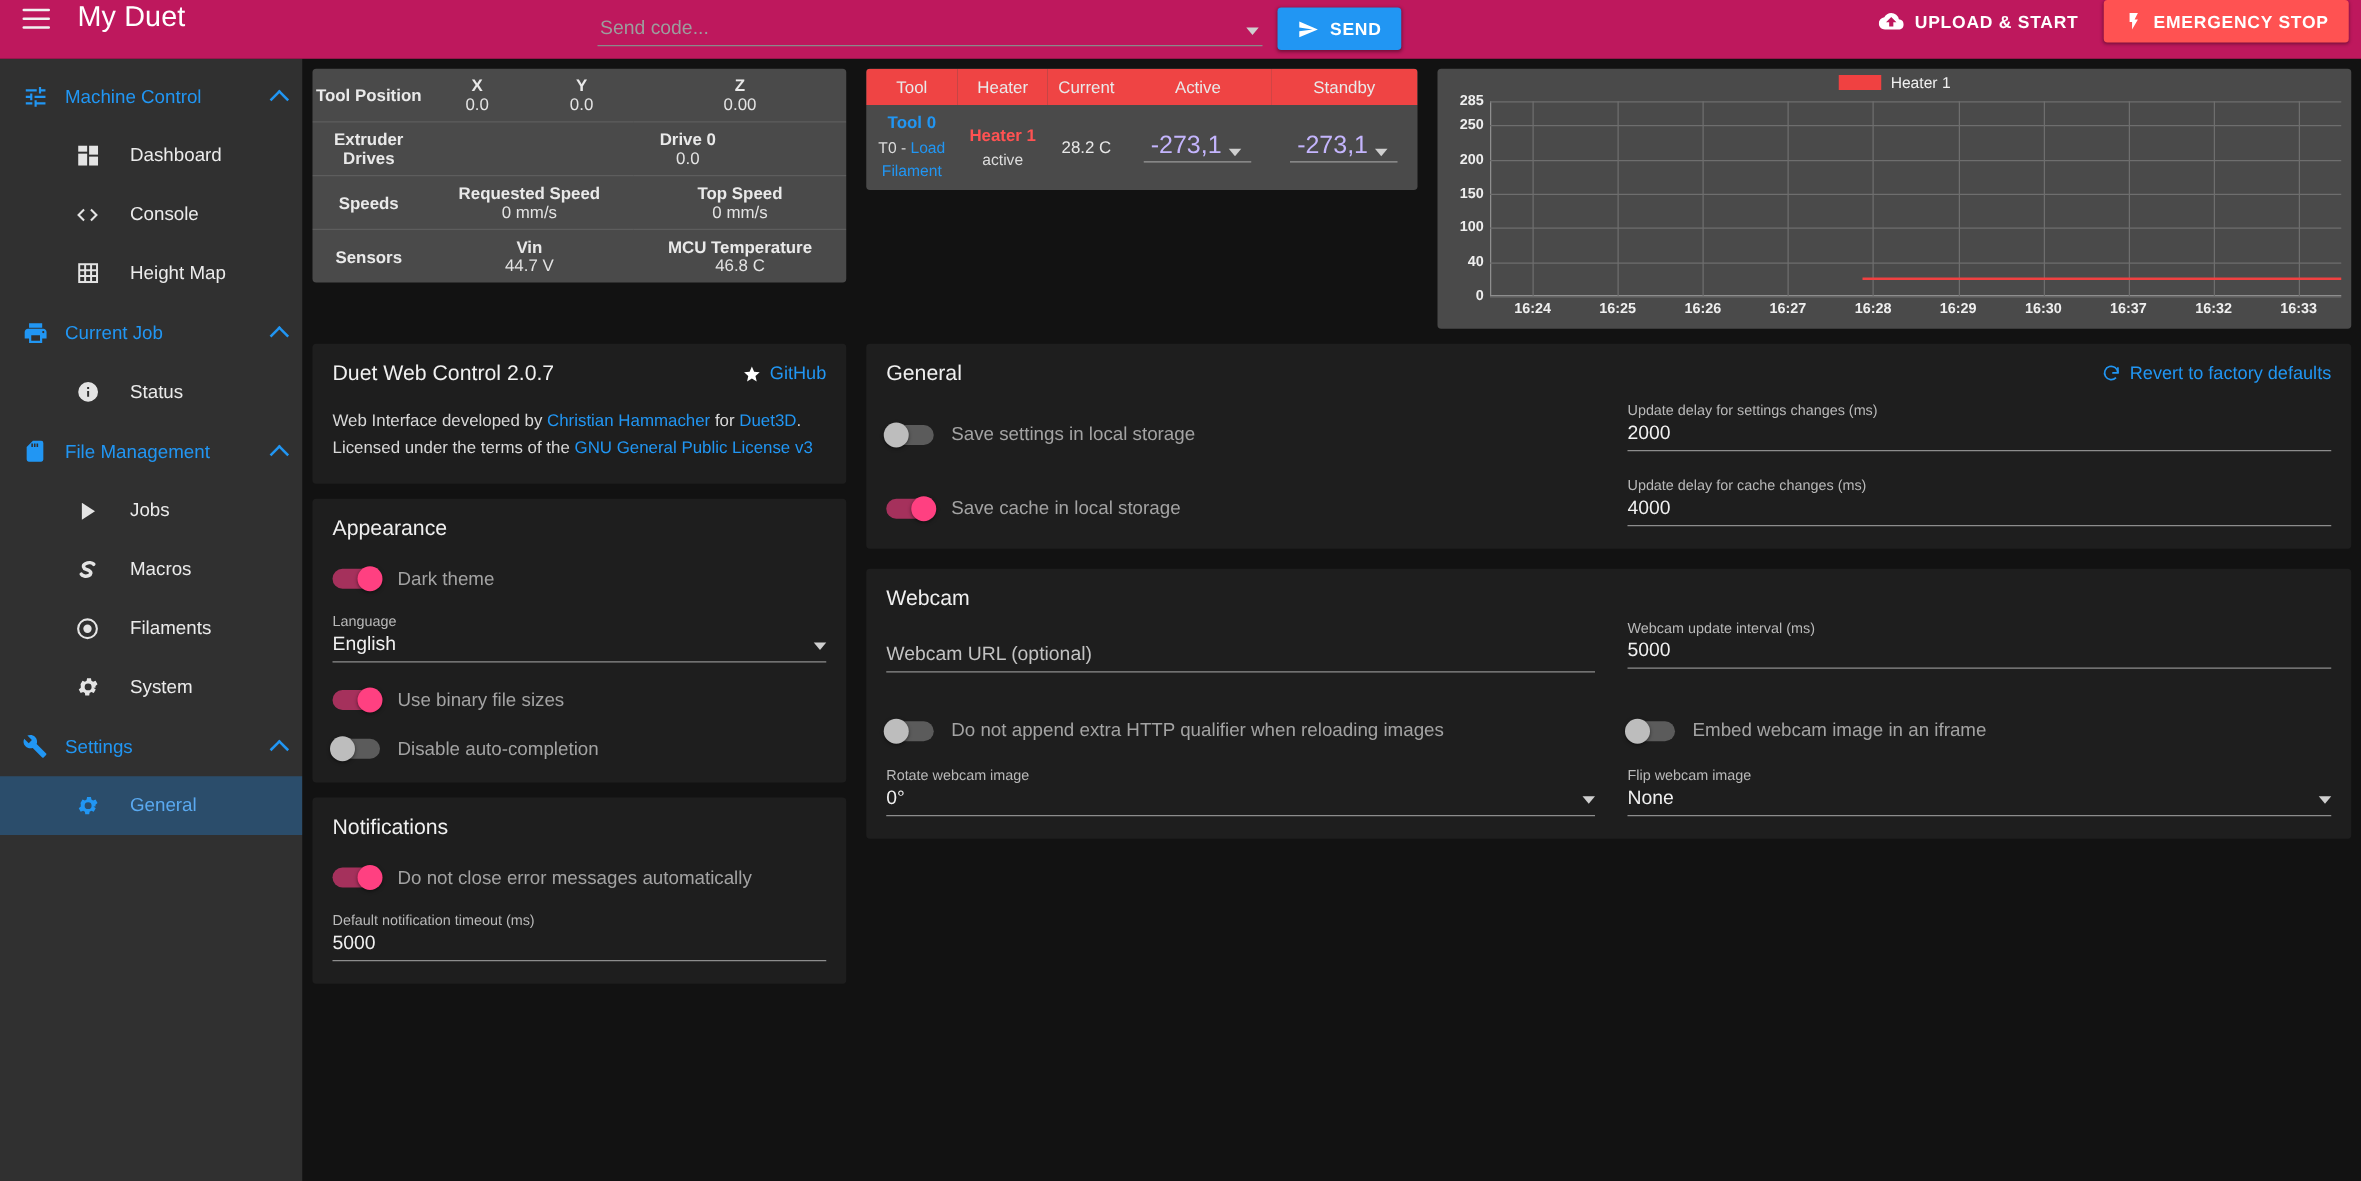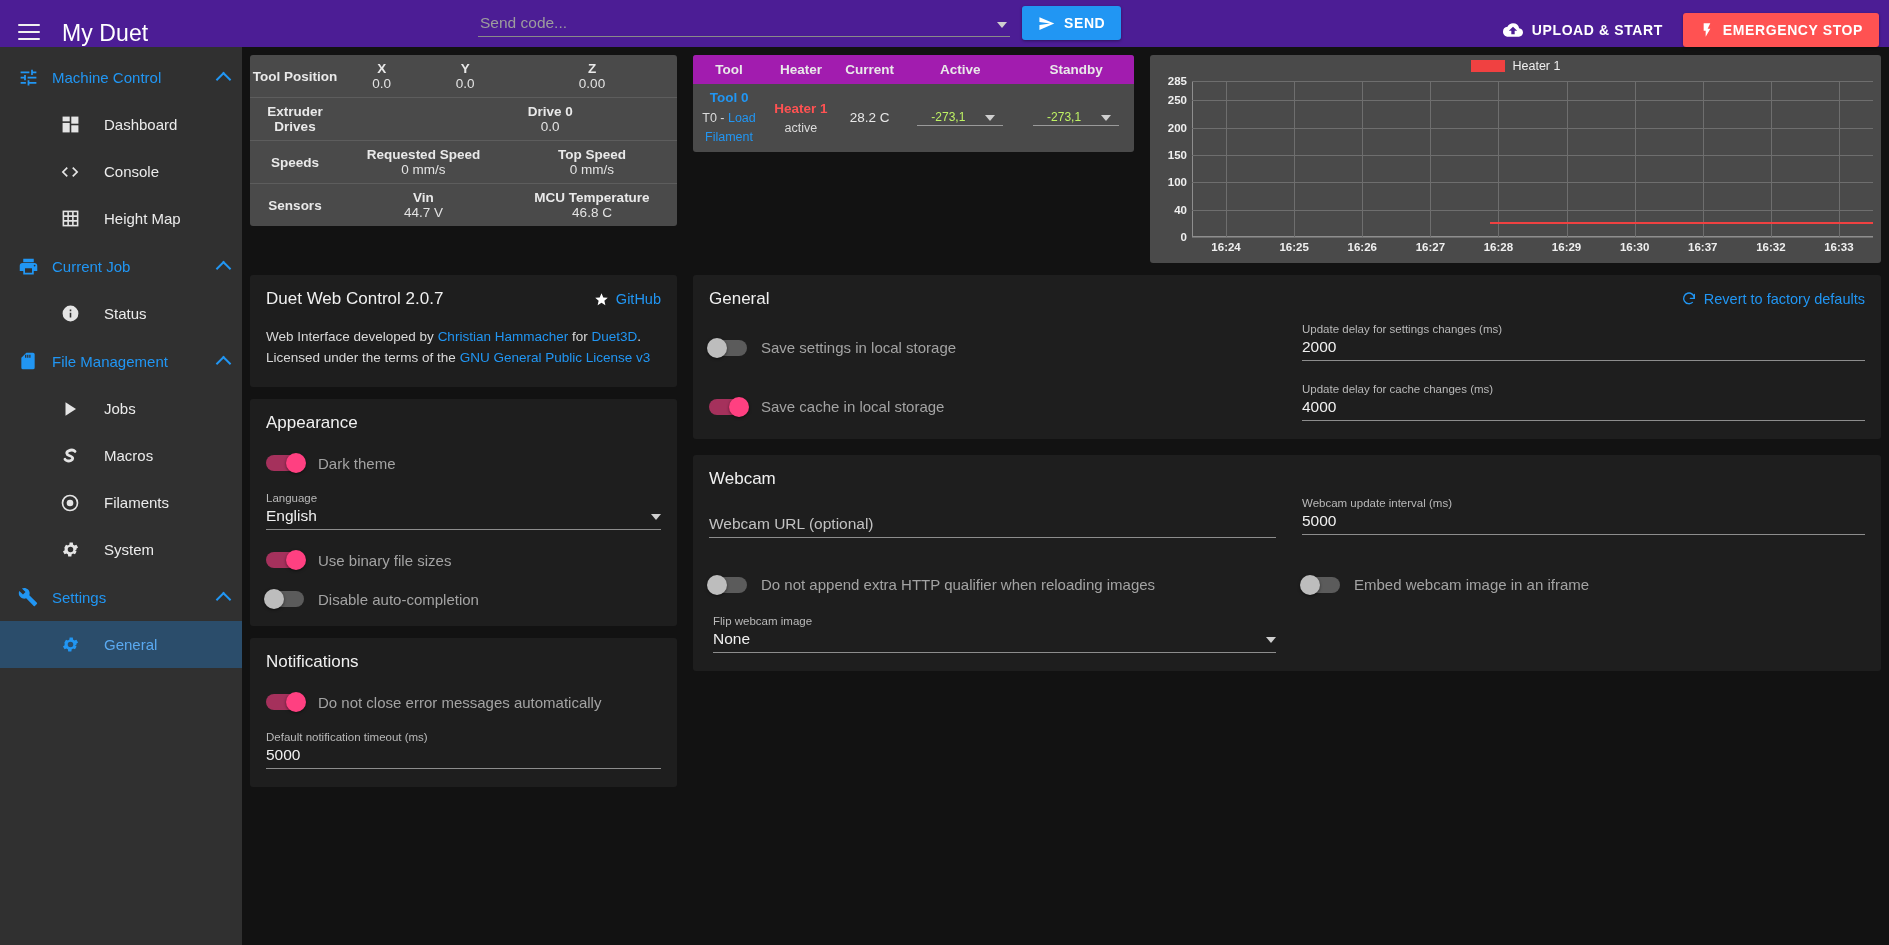--- a/index.html
+++ b/index.html
@@ -8,22 +8,22 @@
     background: #121212;
     font-family: "Liberation Sans", sans-serif;
     color: #e8e8e8;
     overflow: hidden;
   }
   .app { width: 1889px; height: 945px; position: relative; display: flex; flex-direction: column; }
 
   
   .topbar {
     height: 47px; min-height: 47px;
-    background: #4c1d95;
-    display: flex; align-items: flex-end;
+    background: #be185d;
+    display: flex; align-items: flex-start;
     padding: 0 10px 0 14px;
     position: relative; z-index: 30;
   }
   .hamburger { width: 30px; height: 30px; display: flex; flex-direction: column; justify-content: center; align-items: center; gap: 5px; cursor: pointer; margin-right: 18px;}
   .hamburger span { display:block; width: 22px; height: 2px; background: #f1f1f1; border-radius: 1px; }
   .app-title { font-size: 23px; font-weight: 400; color: #fff; letter-spacing: .1px; }
 
   .codefield-wrap {
     position: absolute; left: 478px; top: 7px; width: 532px;
   }
@@ -98,29 +98,29 @@
   .seprow td { border-top: 1px solid #5d5d5d; }
 
   .panel-left { width: 427px; }
   .panel-mid { width: 441px; }
   .panel-chart { flex: 1; }
 
   .cell2 { padding: 6px 0; }
 
   
   .htbl { width: 100%; border-collapse: collapse; background: #4a4a4a; border-radius: 3px; overflow: hidden;}
-  .htbl th { font-size: 13.5px; font-weight: bold; color: #e9e9e9; padding: 7px 0 7px 0; background: #a21caf; }
+  .htbl th { font-size: 13.5px; font-weight: normal; color: #e9e9e9; padding: 7px 0 7px 0; background: #ef4444; }
   .htbl td { text-align: center; font-size: 13.5px; padding: 4px 0; }
   .lnk { color: #2196f3; text-decoration: none; cursor: pointer; }
   .lnk-red { color: #ff5252; }
   .tool-cell { line-height: 1.55; }
   .tool-name { color: #2196f3; font-weight: bold; font-size: 13.5px; }
   .sub { font-size: 12.5px; color: #dcdcdc; }
   .temp-input-wrap { display: inline-flex; align-items: flex-end; border-bottom: 1px solid #9a9a9a; width: 86px; padding-bottom: 1px;}
-  .temp-input { width: 62px; background: transparent; border: none; outline: none; color: #bef264; font-size: 12px; text-align: center; font-family: "Liberation Sans", sans-serif;}
+  .temp-input { width: 62px; background: transparent; border: none; outline: none; color: #c4b5fd; font-size: 20px; text-align: right; font-family: "Liberation Sans", sans-serif;}
 
   
   .chart-card { background: #4a4a4a; border-radius: 3px; height: 208px; position: relative; }
   .legend { position: absolute; top: 4px; left: 0; right: 0; display:flex; justify-content:center; align-items:center; gap: 8px;}
   .legend-swatch { width: 34px; height: 12px; background: #f04141; }
   .legend-label { font-size: 12.5px; color: #efefef; }
   .plot { position: absolute; left: 42px; right: 8px; top: 26px; bottom: 26px; }
   .gridline-h { position:absolute; left:0; right:0; height:1px; background:#6e6e6e; }
   .gridline-v { position:absolute; top:0; bottom:0; width:1px; background:#6e6e6e; }
   .axis-left { position:absolute; left:0; top:0; bottom:0; width:1px; background:#8e8e8e;}
@@ -647,20 +647,27 @@
               <div class="sw-row grid2-right-pad" style="margin-top:38px">
                 <div class="switch off">
                     <div class="track"></div>
                     <div class="knob"></div>
                   </div>
                 <div class="sw-label">Embed webcam image in an iframe</div>
               </div>
             </div>
 
             <div class="grid2">
+              <div class="field" style="margin-top:22px">
+                <div class="field-label">Rotate webcam image</div>
+                <div class="field-input">
+                  <input type="text" readonly="" value="0°" style="">
+                  <div class="sel-caret"></div>
+                </div>
+              </div>
               <div class="field grid2-right-pad" style="margin-top:22px">
                 <div class="field-label">Flip webcam image</div>
                 <div class="field-input">
                   <input type="text" readonly="" value="None" style="">
                   <div class="sel-caret"></div>
                 </div>
               </div>
             </div>
           </div>
         </div>

